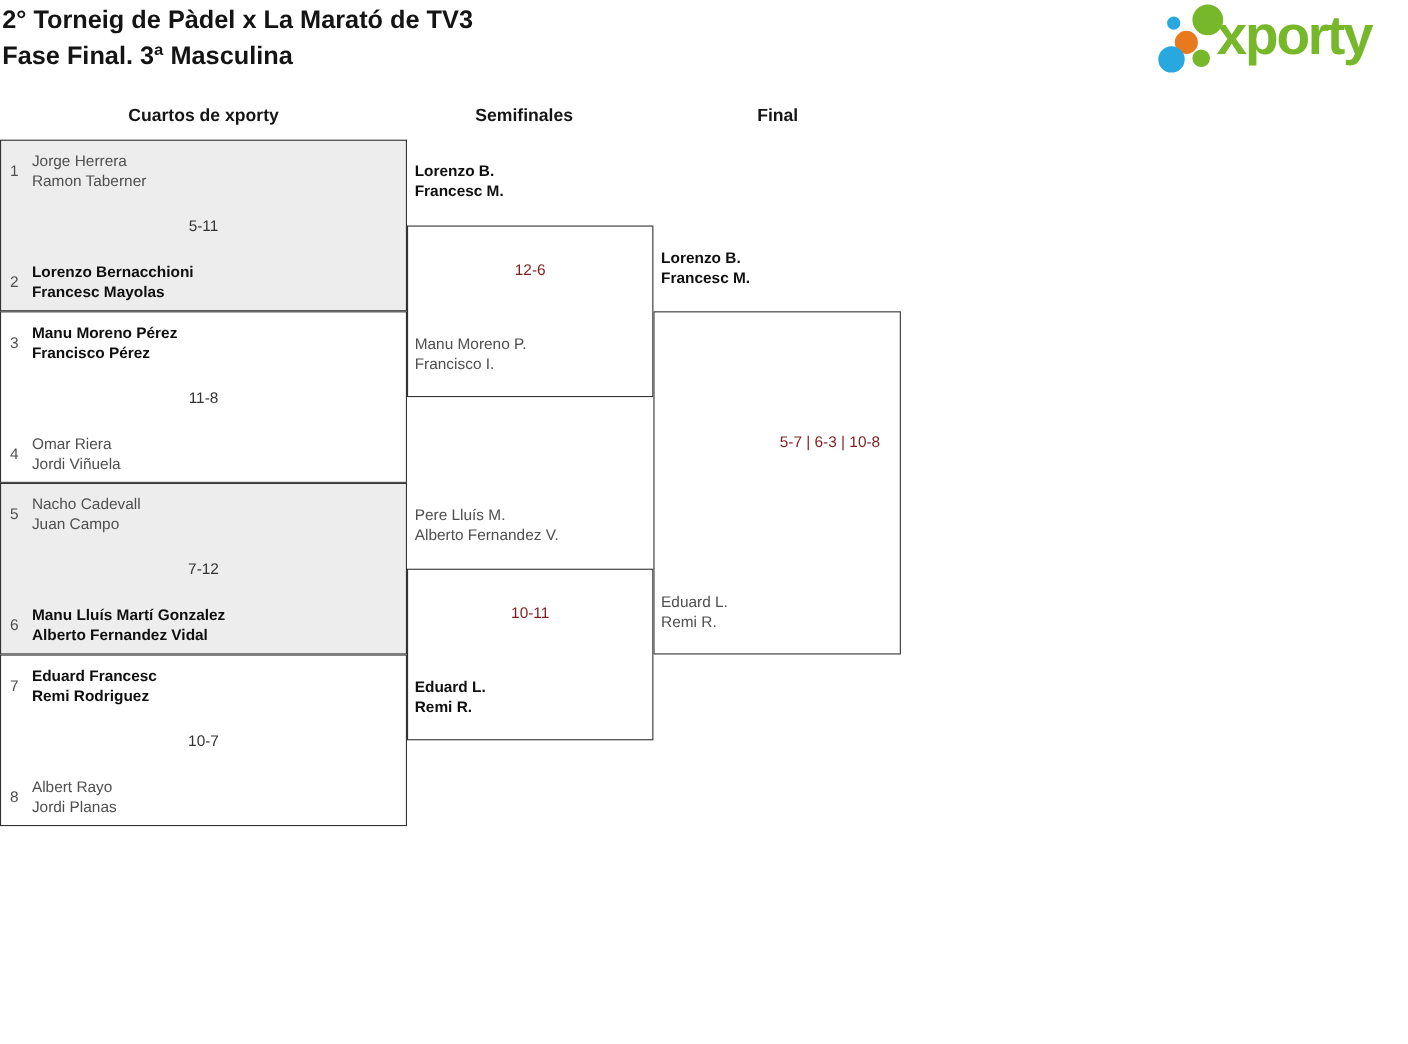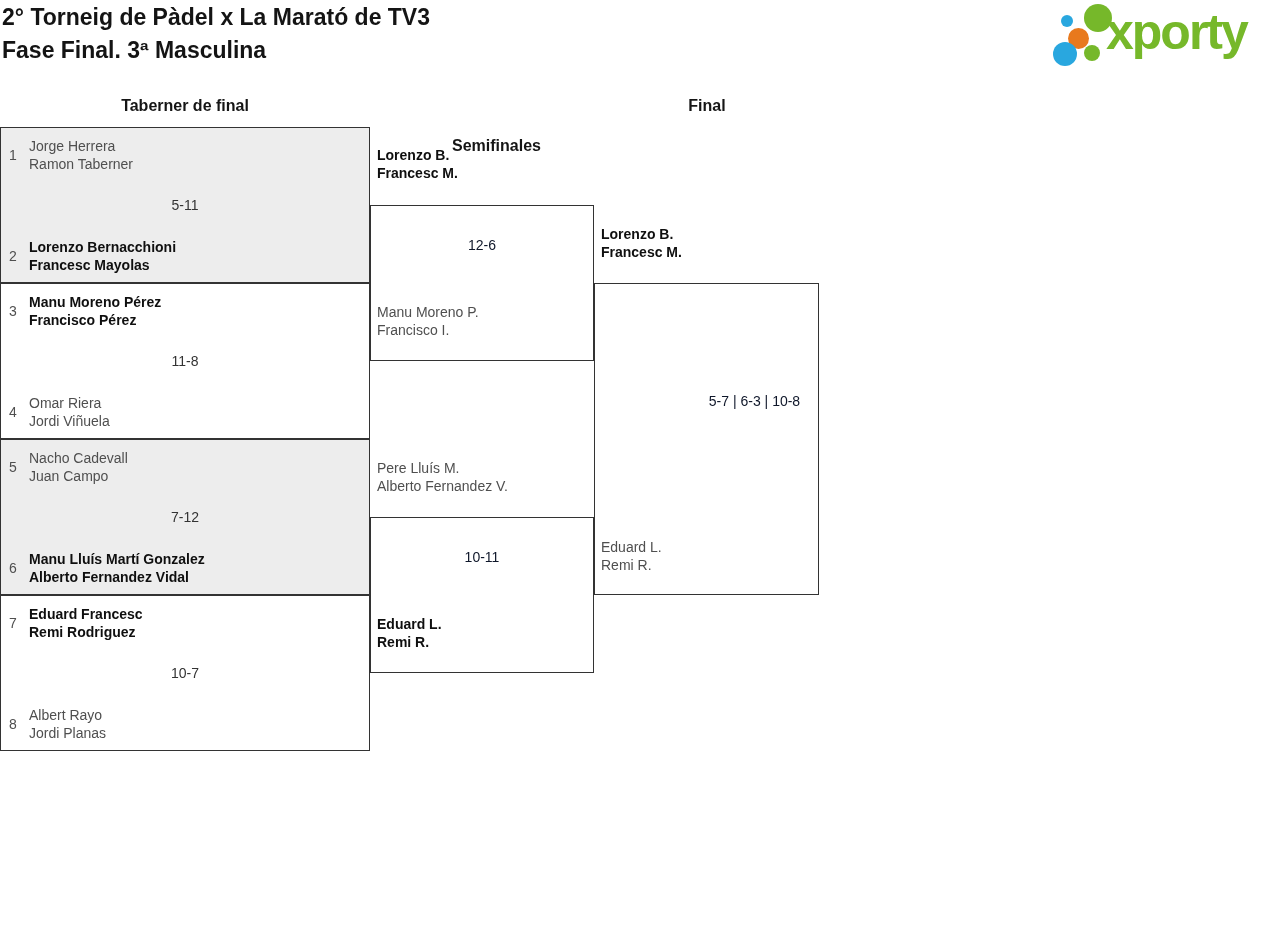--- a/index.html
+++ b/index.html
@@ -29,21 +29,21 @@
   .qf-team{position:absolute;left:8px;right:8px;display:flex;align-items:center;}
   .qf-team.top{top:9px;}
   .qf-team.bottom{bottom:8px;}
   .seed{width:20px;flex:none;font-size:14px;color:#4f4f4f;font-weight:400;}
   .names{font-size:14px;line-height:18px;color:#4f4f4f;}
   .winner .names{color:#0f0f0f;font-weight:700;}
 
   
   .qf-score{position:absolute;left:0;right:0;top:69px;text-align:center;
             font-size:14px;color:#333;}
-  .score-line{position:absolute;text-align:center;font-size:14px;color:#0f172a;}
+  .score-line{position:absolute;text-align:center;font-size:14px;color:#7f1d1d;}
 
   
   .adv-team{position:absolute;font-size:14px;line-height:18px;color:#4f4f4f;}
   .adv-team.winner{color:#0f0f0f;font-weight:700;}
 </style>
 </head>
 <body>
 
 <div class="canvas">
 
@@ -54,22 +54,22 @@
 
   <div class="logo">
     <span class="dot" style="left:11px;top:15px;width:12px;height:12px;background:#29a7df;"></span>
     <span class="dot" style="left:34px;top:4px;width:28px;height:28px;background:#76b82a;"></span>
     <span class="dot" style="left:18px;top:28px;width:21px;height:21px;background:#e8791d;"></span>
     <span class="dot" style="left:3px;top:42px;width:24px;height:24px;background:#29a7df;"></span>
     <span class="dot" style="left:34px;top:45px;width:16px;height:16px;background:#76b82a;"></span>
   </div>
   <div class="logo-text">xporty</div>
 
-  <div class="round-header" style="left:0;width:370px;">Taberner de final</div>
-  <div class="round-header" style="left:384px;width:225px;margin-top:40px;">Semifinales</div>
+  <div class="round-header" style="left:0;width:370px;">Cuartos de xporty</div>
+  <div class="round-header" style="left:364px;width:225px;">Semifinales</div>
   <div class="round-header" style="left:594px;width:226px;">Final</div>
 
   <div class="box qf shaded" style="top:127px;">
     <div class="qf-team top">
       <span class="seed">1</span>
       <span class="names">
         <div>Jorge Herrera</div>
         <div>Ramon Taberner</div>
       </span>
     </div>

